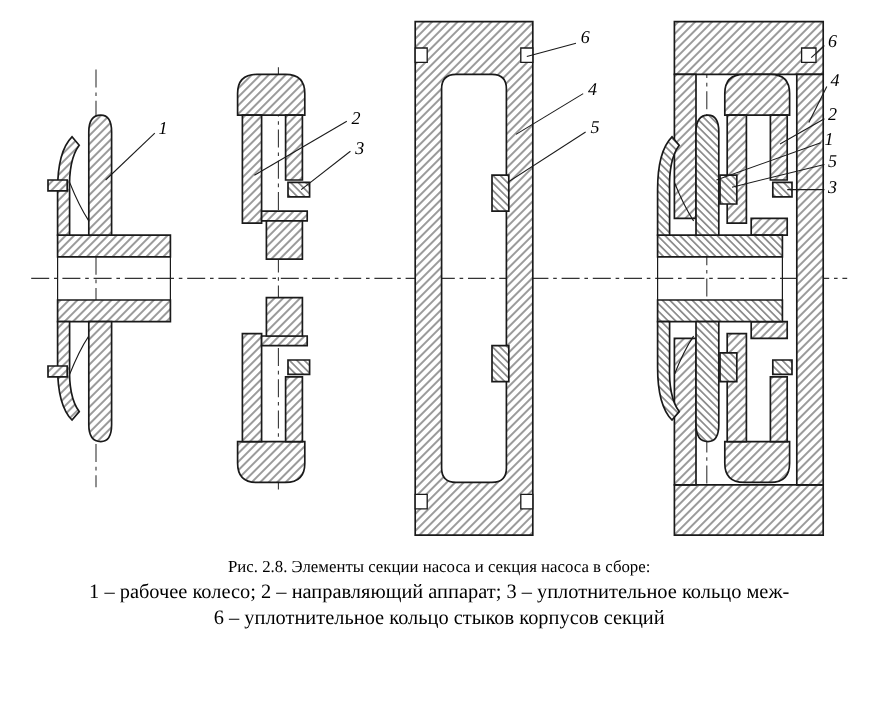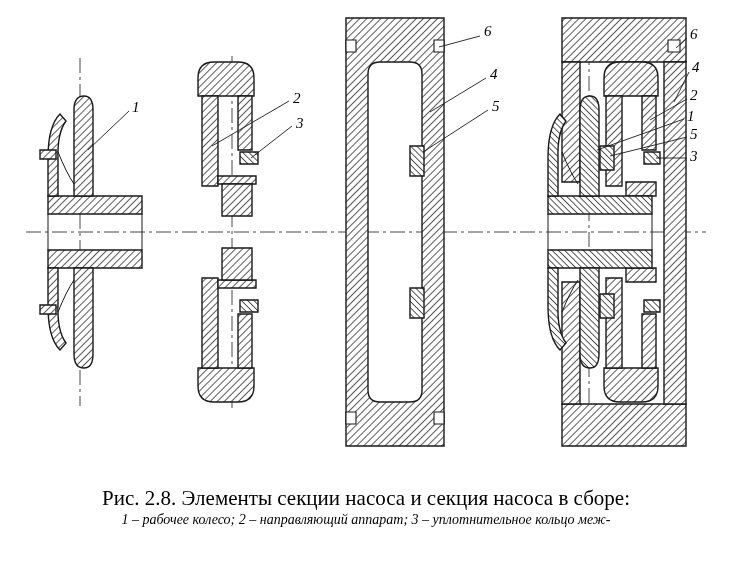--- a/index.html
+++ b/index.html
@@ -9,22 +9,22 @@
   .part{stroke:#1a1a1a;stroke-width:1.4;}
   .hA{fill:url(#hA);}
   .hB{fill:url(#hB);}
   .notch{fill:#fff;stroke:#1a1a1a;stroke-width:1.1;}
   .cl{stroke:#333;stroke-width:0.9;fill:none;stroke-dasharray:15 4 3 4;}
   .leader{stroke:#1a1a1a;stroke-width:0.9;fill:none;}
   .edge{stroke:#1a1a1a;stroke-width:1;fill:none;}
   .lbl{font-family:"Liberation Serif","DejaVu Serif",serif;font-style:italic;
        font-size:15px;fill:#000;}
   .caption{text-align:center;}
-  .cap-title{font-size:21px;margin-top:20px;}
-  .cap-line{font-size:14px;line-height:1.28;font-style:italic;}
+  .cap-title{font-size:14px;margin-top:0;}
+  .cap-line{font-size:17px;line-height:1.28;}
 </style>
 </head>
 <body>
 
 <div class="page">
   <svg class="drawing" width="732" height="466" viewBox="0 0 732 466">
     <defs>
       <pattern id="hA" patternUnits="userSpaceOnUse" width="5" height="5" patternTransform="rotate(45)">
         <rect width="5" height="5" fill="#ffffff"></rect>
         <line x1="2.5" y1="0" x2="2.5" y2="5" stroke="#2e2e2e" stroke-width="0.8"></line>
@@ -135,14 +135,15 @@
       <path class="leader" d="M 687 137 L 610 156"></path>
       <text class="lbl" x="690" y="139">5</text>
       <path class="leader" d="M 687 158 L 656 158"></path>
       <text class="lbl" x="690" y="161">3</text>
     </g>
   </svg>
 
   <div class="caption">
     <div class="cap-title">Рис. 2.8. Элементы секции насоса и секция насоса в сборе:</div>
     <div class="cap-line">1 – рабочее колесо; 2 – направляющий аппарат; 3 – уплотнительное кольцо меж-</div>
+    <div class="cap-line">6 – уплотнительное кольцо стыков корпусов секций</div>
   </div>
 </div>
 
 </body></html>

